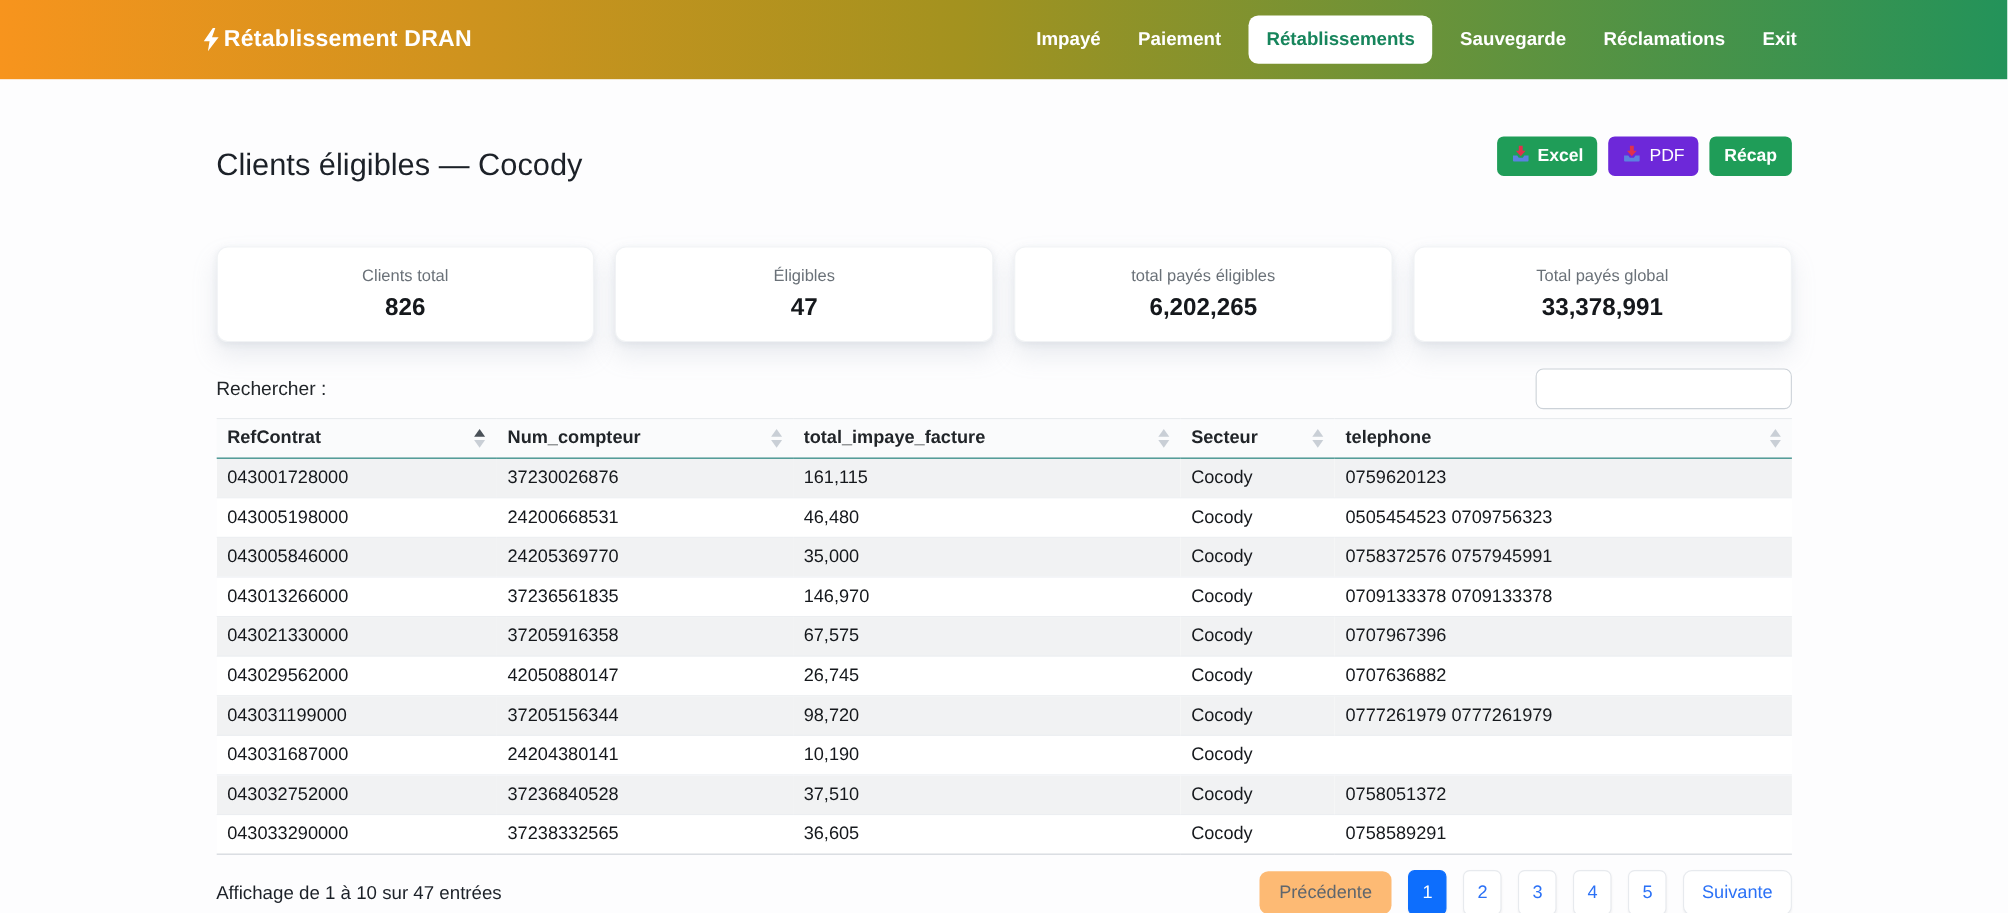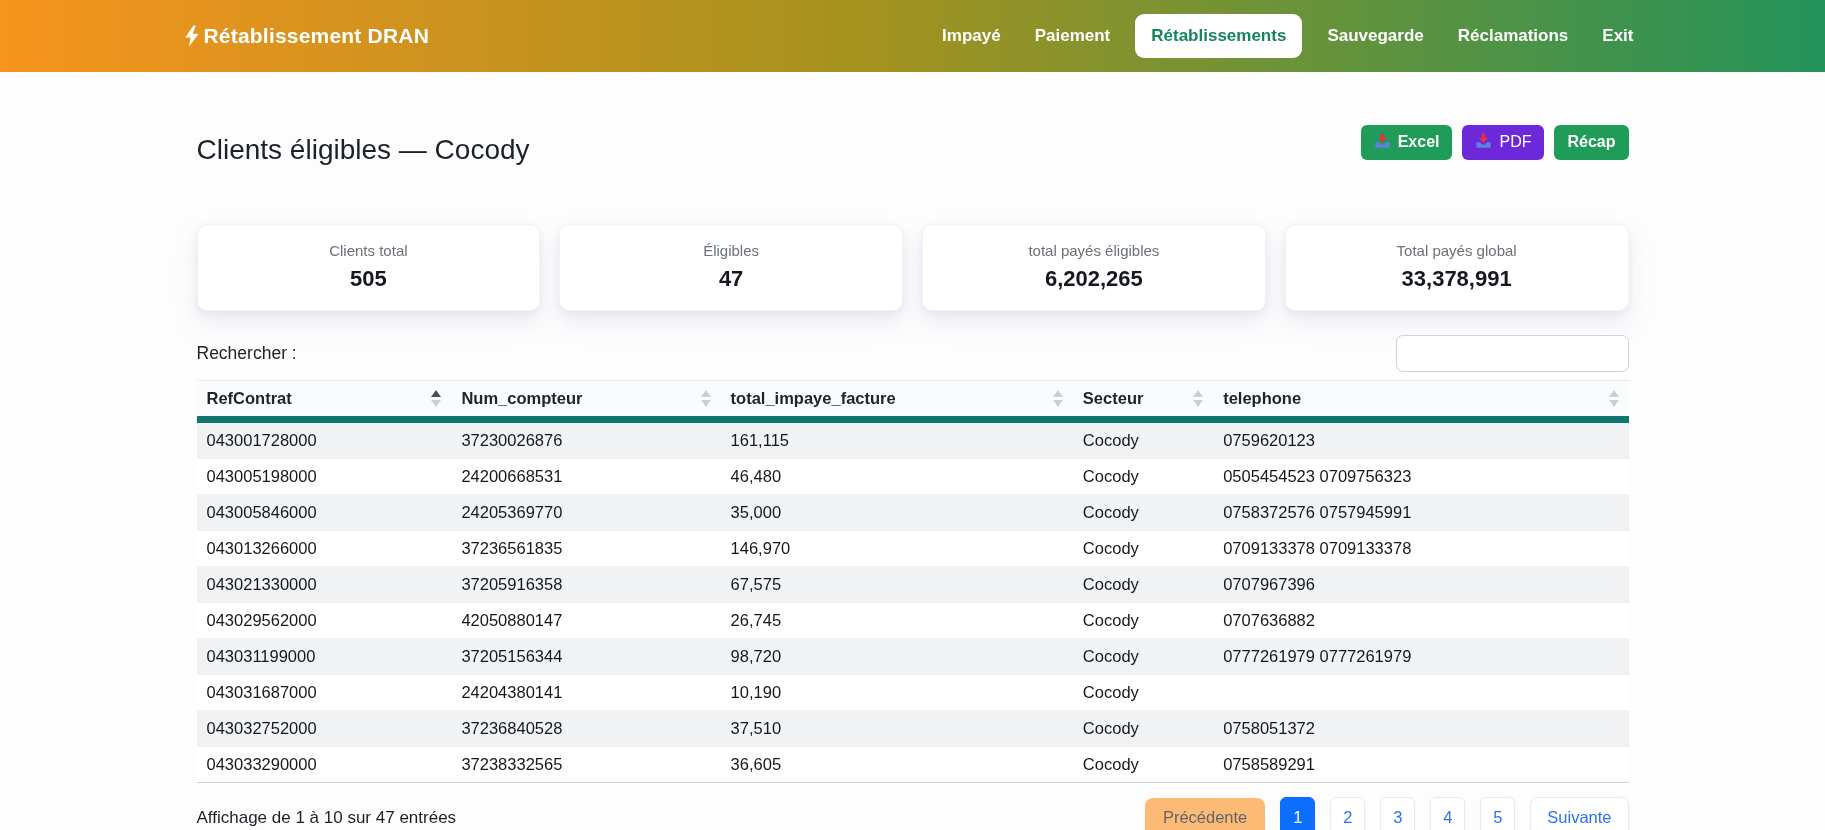--- a/index.html
+++ b/index.html
@@ -79,21 +79,21 @@
     border: 1px solid #ccd2d8; border-radius: 7px;
     padding: 0 10px; font-size: 16px; font-family: "Liberation Sans", sans-serif;
     outline: none; background: #fff;
   }
 
   
   table { width: 100%; margin-top: 8px; border-collapse: collapse; table-layout: fixed; }
   thead th {
     background: #fafbfc;
     border-top: 1px solid #e8ebee;
-    border-bottom: 7px solid #0f766e;
+    border-bottom: 1px solid #0f766e;
     padding: 8px 10px;
     font-size: 16.5px; font-weight: 700; color: #212529;
     text-align: left; cursor: pointer;
   }
   .th-inner { display: flex; align-items: center; justify-content: space-between; }
   .sort-stack { display: inline-flex; flex-direction: column; gap: 3px; margin-left: 6px; }
   .tri-up { width: 0; height: 0; border-left: 5px solid transparent; border-right: 5px solid transparent; border-bottom: 7px solid #c9cfd6; }
   .tri-down { width: 0; height: 0; border-left: 5px solid transparent; border-right: 5px solid transparent; border-top: 7px solid #c9cfd6; }
   .tri-up.on { border-bottom-color: #4a5158; }
   tbody td {
@@ -180,21 +180,21 @@
       </button>
       <button class="btn btn-green">
         <span>Récap</span>
       </button>
     </div>
   </div>
 
   <div class="cards">
       <div class="card">
         <div class="card-label">Clients total</div>
-        <div class="card-value">505</div>
+        <div class="card-value">826</div>
       </div>
       <div class="card">
         <div class="card-label">Éligibles</div>
         <div class="card-value">47</div>
       </div>
       <div class="card">
         <div class="card-label">total payés éligibles</div>
         <div class="card-value">6,202,265</div>
       </div>
       <div class="card">

